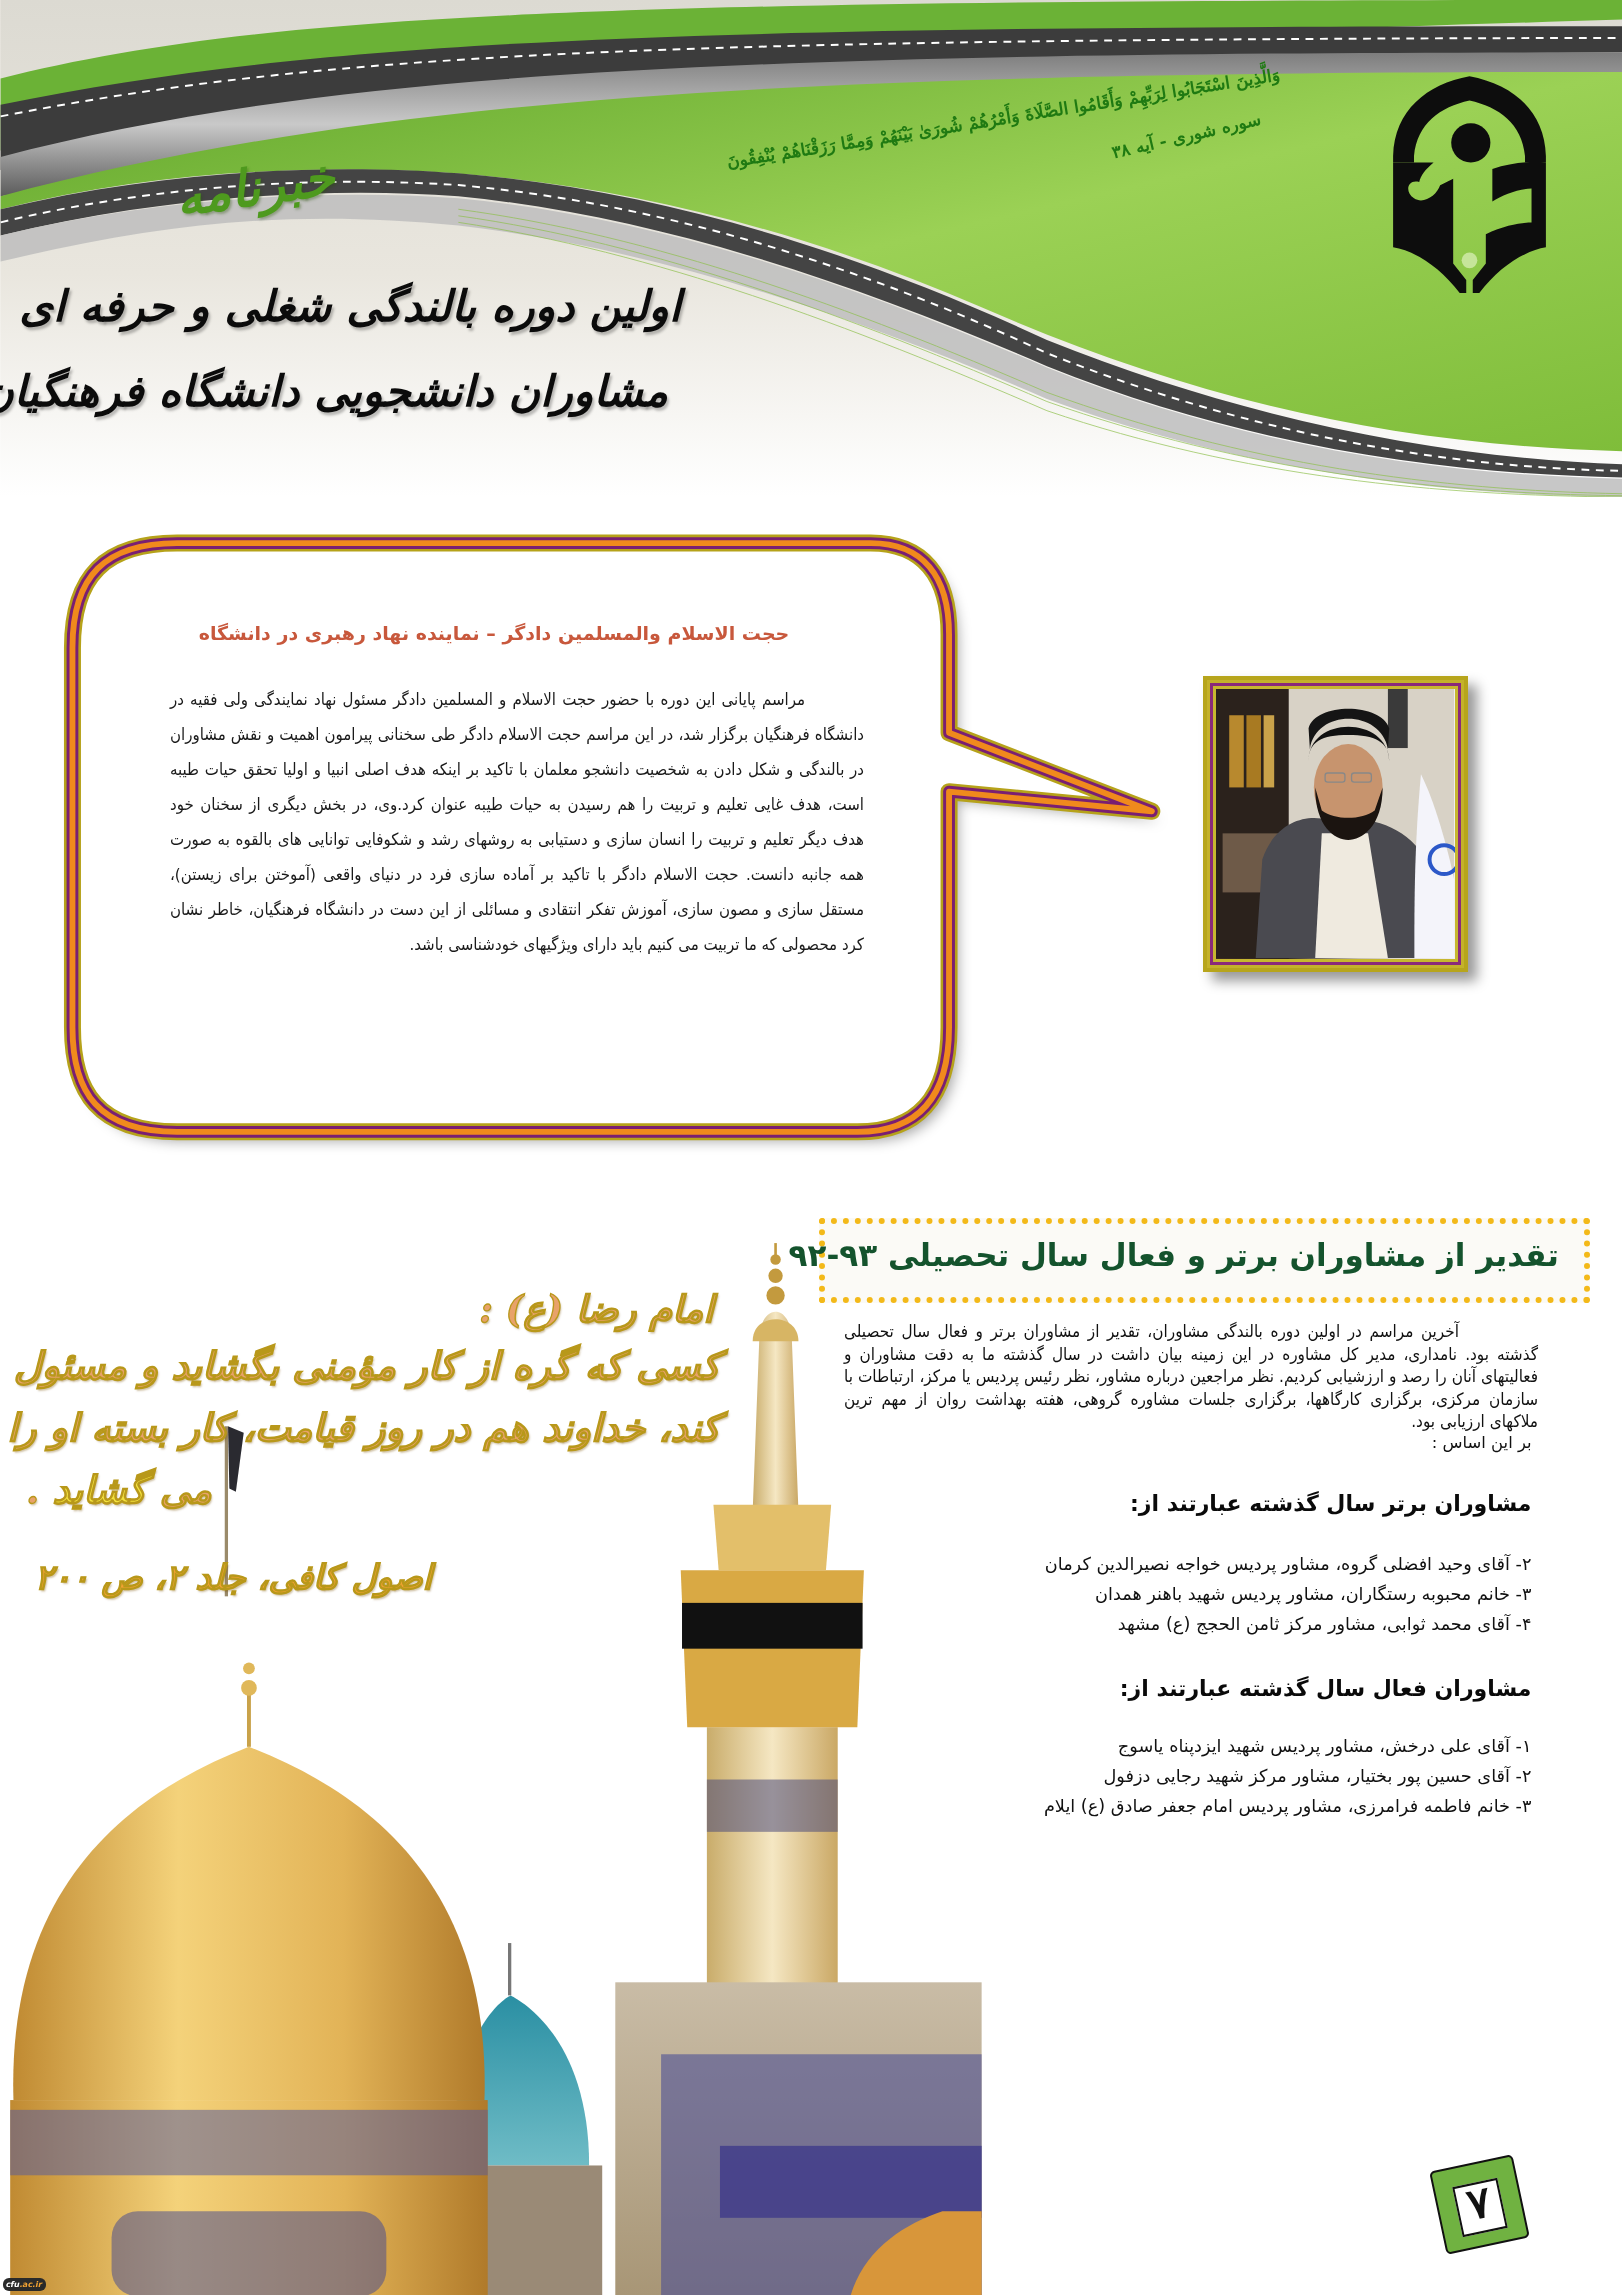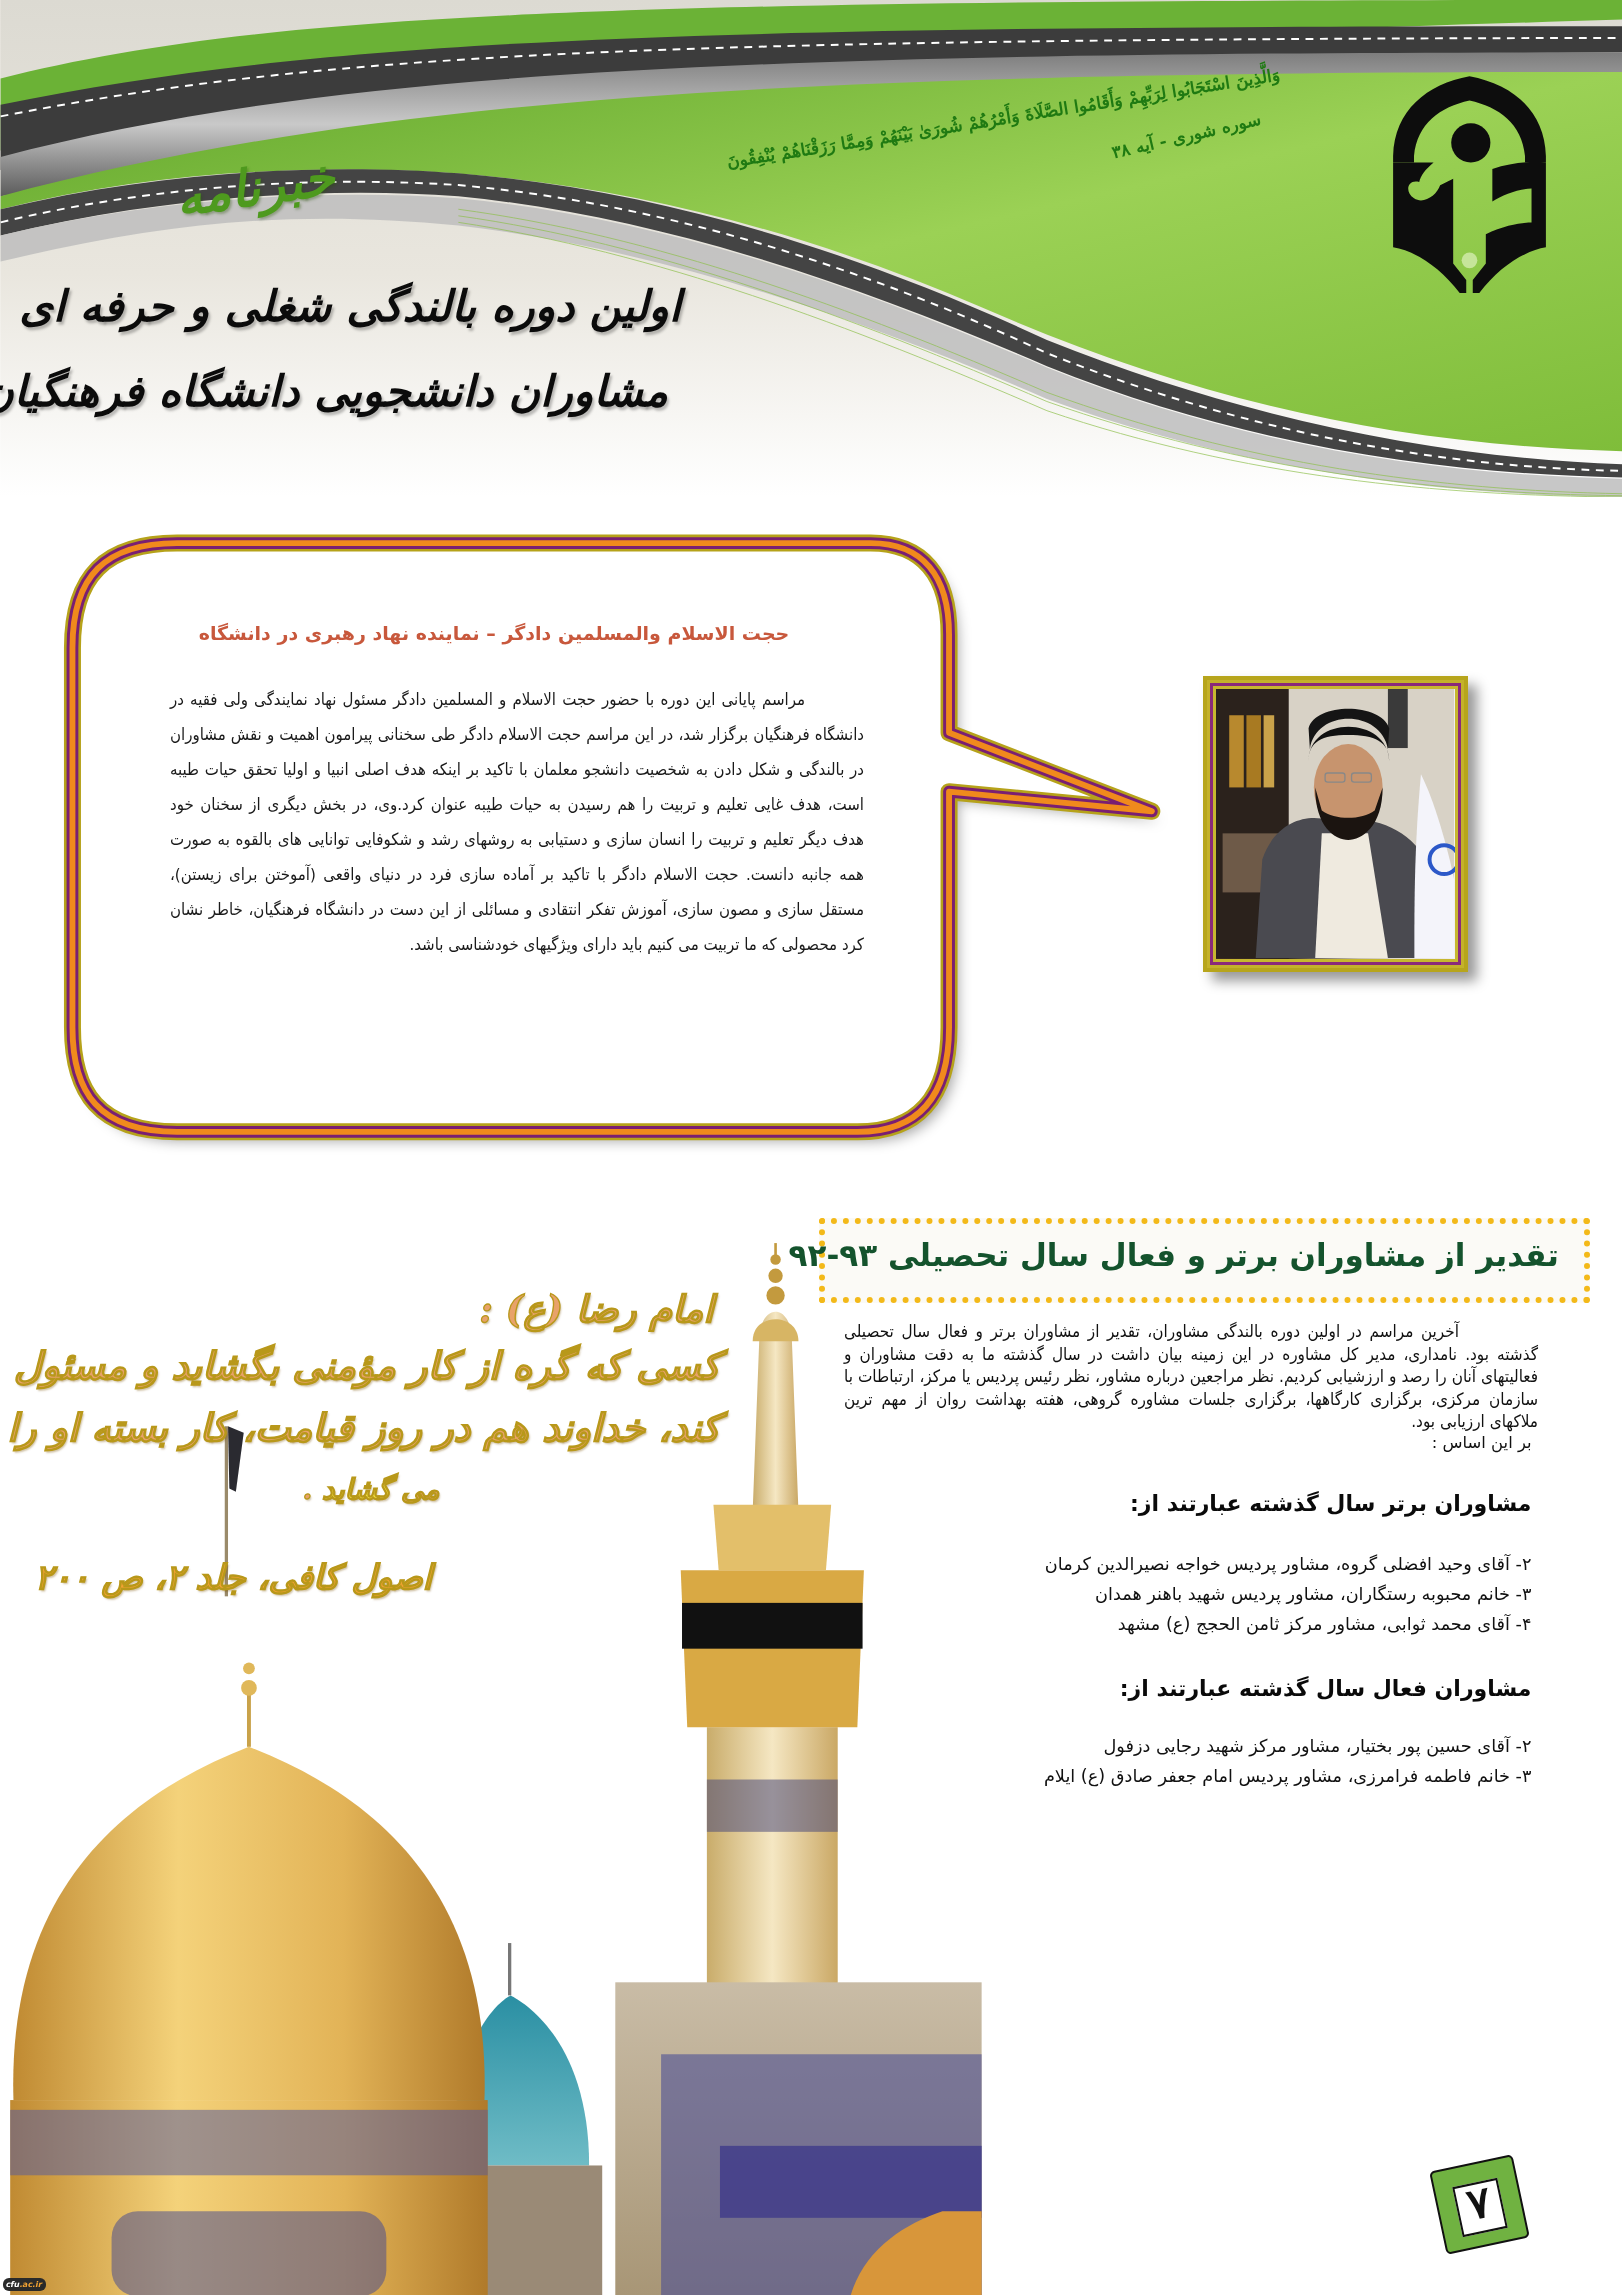--- a/index.html
+++ b/index.html
@@ -48,21 +48,21 @@
   .shrine { position: absolute; left: 0; top: 1230px; width: 982px; height: 1065px; }
 
   
   .quote { position: absolute; left: 26px; top: 1283px; width: 694px; direction: rtl; text-align: right; }
   .quote-line { font-family: "DejaVu Serif", serif; font-weight: bold; font-style: italic;
     color: #e8a26a; -webkit-text-stroke: 1.3px #b8981a; text-shadow: 1.3px 2px 2px rgba(120,80,0,0.35);
     white-space: nowrap; }
   .quote .speaker { font-size: 37px; line-height: 52px; padding-right: 6.5px; }
   .quote .q1 { font-size: 38px; line-height: 62px; }
   .quote .q2 { font-size: 38px; line-height: 62px; }
-  .quote .q3 { font-size: 28px; line-height: 62px; padding-right: 0; text-align: center; margin-right: 4px; }
+  .quote .q3 { font-size: 38px; line-height: 62px; padding-right: 0; text-align: left; margin-right: 4px; }
   .quote .q3 span { color: #f3e23e; }
   .quote .src { font-size: 34px; line-height: 72px; color: #f2a232; padding-right: 288px; margin-top: 19.6px; }
 
   
   .award-banner { position: absolute; left: 819px; top: 1218px; width: 759px; height: 73px;
     border-top: 6.5px dotted #f3b919; border-bottom: 6.5px dotted #f3b919; border-left: 6.5px dotted #f3b919;
     border-right: 6.5px dotted #f3b919; border-radius: 2.6px; background: #fbfaf6; }
   .award-title { position: absolute; right: 25px; top: 13px; direction: rtl; font-weight: bold; font-size: 31px;
     color: #14532d; white-space: nowrap; letter-spacing: 0.7px; }
   .article { position: absolute; left: 844px; top: 1320px; width: 694px; direction: rtl; }
@@ -271,20 +271,21 @@
 
   <div class="list-heading">مشاوران برتر سال گذشته عبارتند از:</div>
   <ul class="list">
     <li>۲- آقای وحید افضلی گروه، مشاور پردیس خواجه نصیرالدین کرمان</li>
     <li>۳- خانم محبوبه رستگاران، مشاور پردیس شهید باهنر همدان</li>
     <li>۴- آقای محمد ثوابی، مشاور مرکز ثامن الحجج (ع) مشهد</li>
   </ul>
 
   <div class="list-heading h2">مشاوران فعال سال گذشته عبارتند از:</div>
   <ul class="list list2">
+    <li>۱- آقای علی درخش، مشاور پردیس شهید ایزدپناه یاسوج</li>
     <li>۲- آقای حسین پور بختیار، مشاور مرکز شهید رجایی دزفول</li>
     <li>۳- خانم فاطمه فرامرزی، مشاور پردیس امام جعفر صادق (ع) ایلام</li>
   </ul>
 </div>
 
 <div class="page-num">
   <div class="frame"></div>
   <div class="hole"></div>
   <div class="num">۷</div>
 </div>

